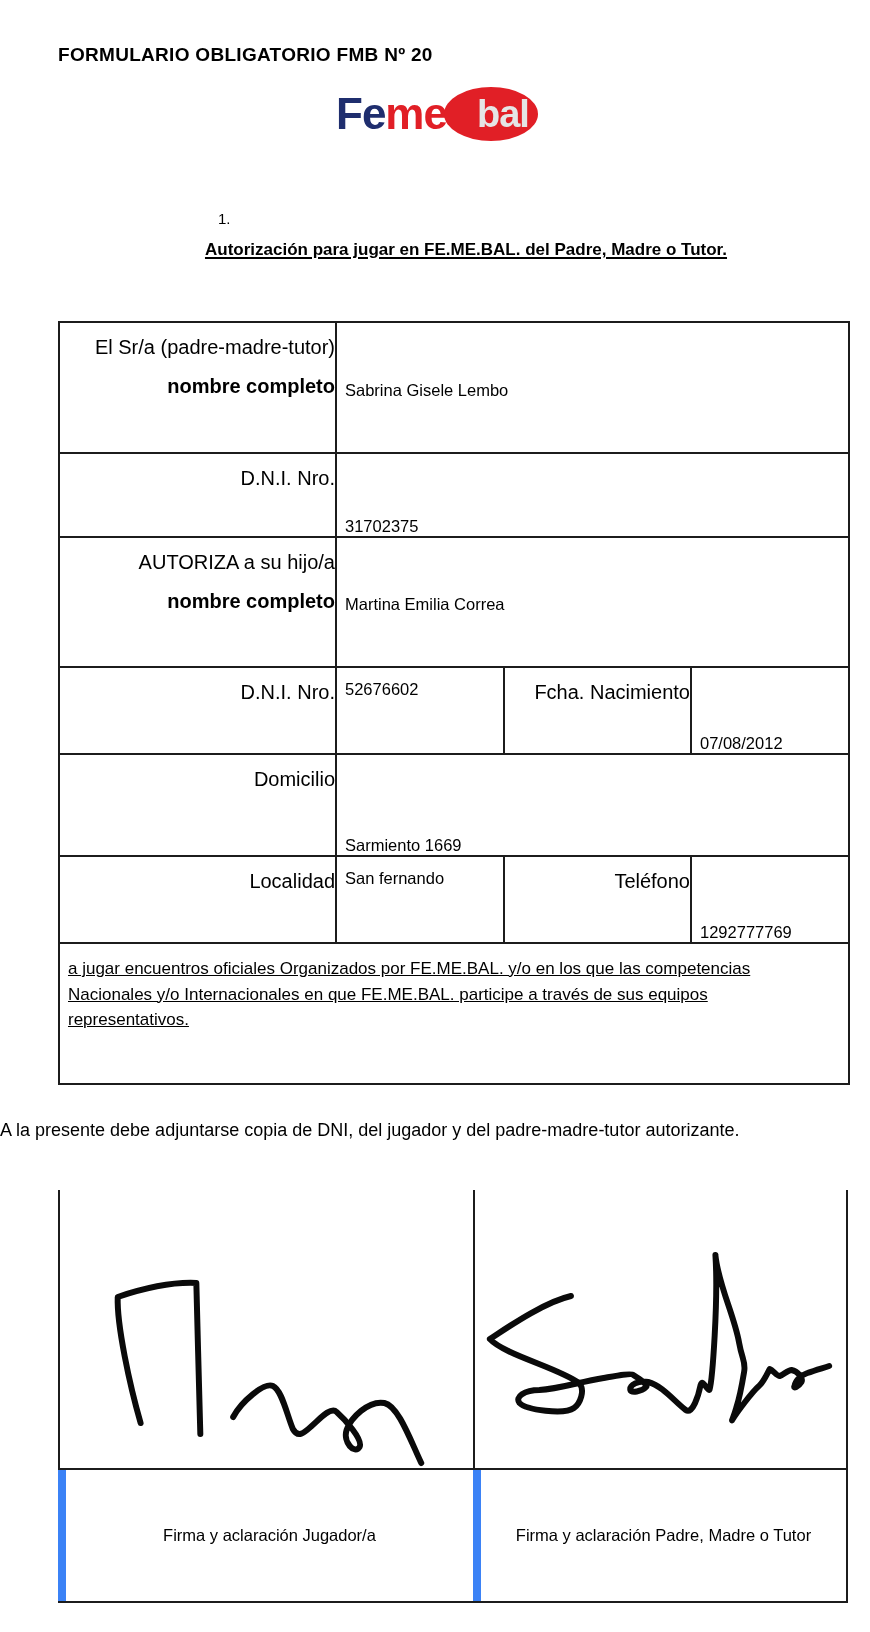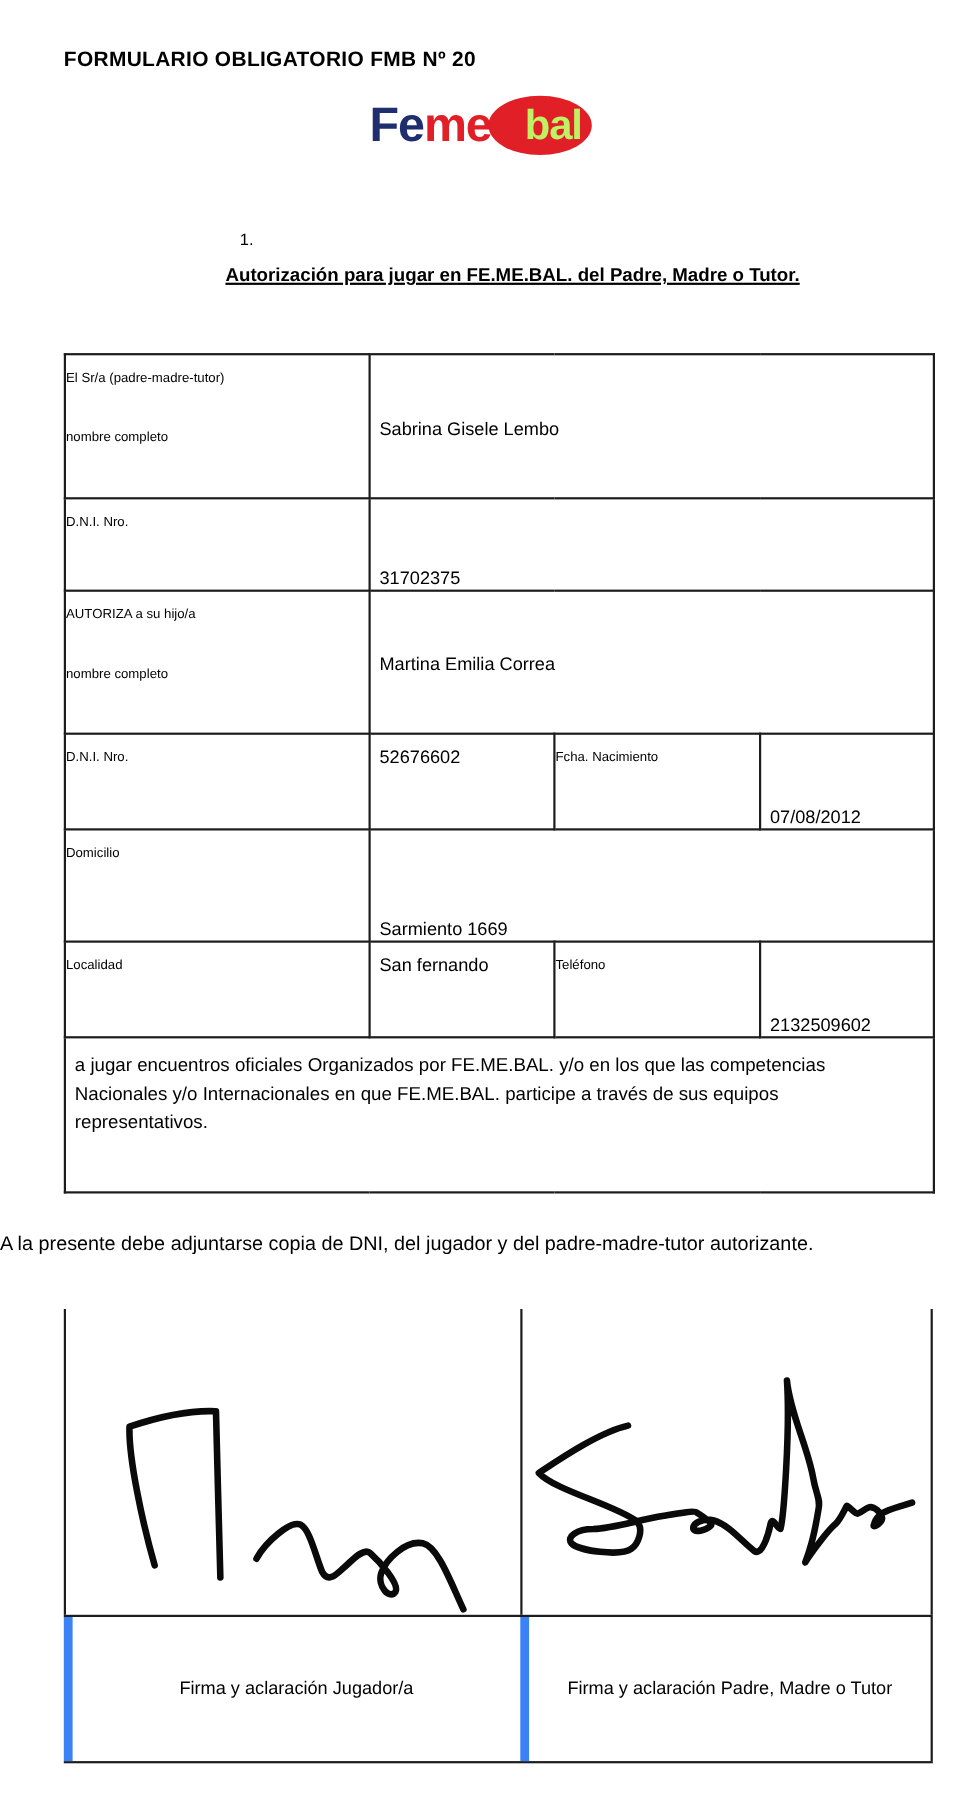--- a/index.html
+++ b/index.html
@@ -17,41 +17,41 @@
     position:absolute; left:336px; top:86px; height:56px;
     display:flex; align-items:center;
   }
   .logo .t { font-weight:700; font-size:44px; letter-spacing:-1px; line-height:1; }
   .logo .fe { color:var(--logo-blue,#1f2e6e); }
   .logo .me { color:var(--logo-red,#e11f26); }
   .logo .oval {
     width:94px; height:54px; margin-left:-3px; background:var(--logo-red,#e11f26);
     border-radius:50%; display:flex; align-items:center; justify-content:center;
   }
-  .logo .bal { color:#bef264; font-weight:700; font-size:38px; letter-spacing:-1px; line-height:1;margin-left:24px; }
+  .logo .bal { color:#e5e5e5; font-weight:700; font-size:38px; letter-spacing:-1px; line-height:1;margin-left:24px; }
   .item-number { position:absolute; left:218px; top:210px; font-size:15px; }
   .heading {
     position:absolute; left:0; top:240px; width:100%; text-align:center;
     font-size:17px; font-weight:700;
     text-decoration:underline; text-decoration-thickness:2px; text-underline-offset:2px;margin-left:31px;
   }
   
   table.form-table {
     position:absolute; left:58px; top:321px; width:790px;
     border-collapse:collapse; table-layout:fixed; font-size:16.5px;
   }
   table.form-table td { border:2px solid #1c1c1c; overflow:hidden; }
   tr.h131 { height:131px; } tr.h84 { height:84px; } tr.h130 { height:130px; }
   tr.h87 { height:87px; } tr.h85 { height:102px; } tr.h141 { height:141px; }
-  td.cell-label { vertical-align:top; text-align:left; padding-top:13px; font-size:12px; }
-  td.cell-label .label-line2 { margin-top:40px; }
+  td.cell-label { vertical-align:top; text-align:right; padding-top:13px; font-size:20px; }
+  td.cell-label .label-line2 { margin-top:16px;font-weight:bold; }
   td.v-bottom-deep { vertical-align:bottom; padding:0 4px 52px 8px; }
   td.v-bottom { vertical-align:bottom; padding:0 4px 0 8px; }
   td.v-top { vertical-align:top; padding:12px 4px 0 8px; }
-  td.paragraph-cell { vertical-align:top; padding:12px 18px 16px 8px; font-size:17px; line-height:25.5px; }
+  td.paragraph-cell { vertical-align:top; padding:12px 18px 16px 8px; font-size:17px; line-height:25.5px;text-decoration:underline; }
   
   .attach-note {
     position:absolute; left:0; top:1120px; width:100%; text-align:left; font-size:18px;
   }
   
   .sig-table { position:absolute; left:58px; top:1190px; width:790px; }
   .sig-row1 { display:grid; grid-template-columns:415px 375px; height:278px; }
   .sig-row1 .sig-cell { border-left:2px solid #1c1c1c; position:relative; }
   .sig-row1 .sig-cell:last-child { border-right:2px solid #1c1c1c; }
   .sig-row2 {
@@ -145,21 +145,21 @@
       <td class="cell-label">
         <div>Localidad</div>
       </td>
       <td class="v-top">
         <span>San fernando</span>
       </td>
       <td class="cell-label">
         <div>Teléfono</div>
       </td>
       <td class="v-bottom">
-        <span>2132509602</span>
+        <span>1292777769</span>
       </td>
     </tr>
     <tr class="h141">
       <td class="paragraph-cell" colspan="4">
         <span>a jugar encuentros oficiales Organizados por FE.ME.BAL. y/o en los que las competencias Nacionales y/o Internacionales en que FE.ME.BAL. participe a través de sus equipos representativos.</span>
       </td>
     </tr>
   </tbody>
     </table>
 

